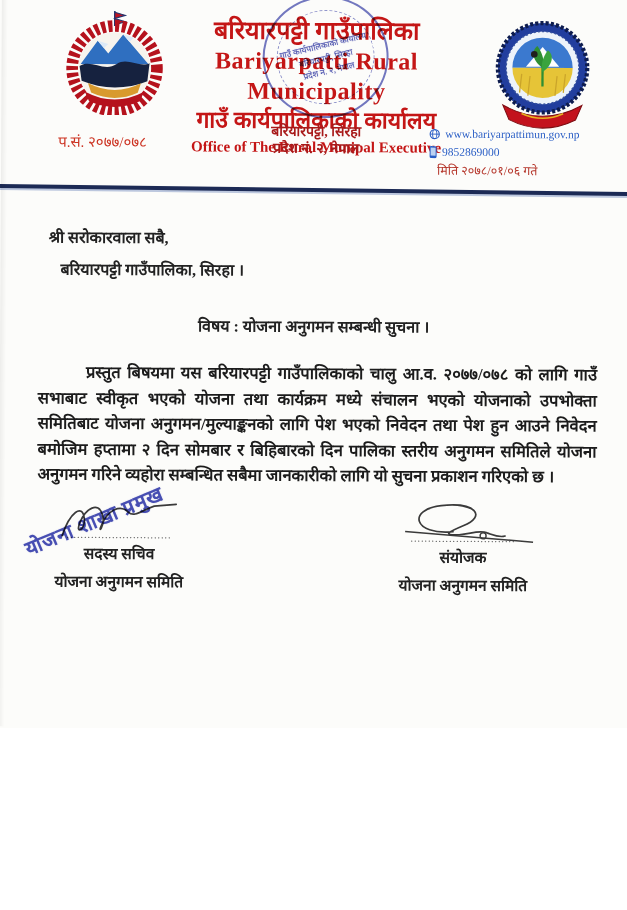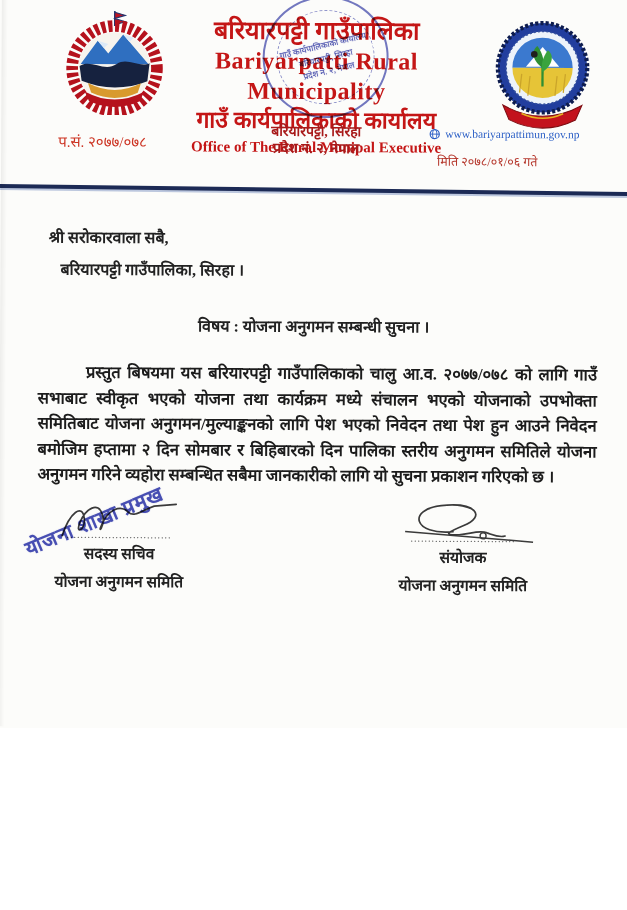--- a/index.html
+++ b/index.html
@@ -41,21 +41,21 @@
   
   .ref-block{position:absolute;left:57px;top:132px;color:#cc3322;font-size:15px;}
   .ref-line{margin-bottom:9px;}
   .chalani-dots{color:#8a5a50;font-size:10px;letter-spacing:1px;vertical-align:1px;}
   .addr-block{position:absolute;left:205px;top:124px;width:220px;text-align:center;line-height:16.5px;}
   .addr-np{color:#a81a1a;font-size:14px;font-weight:bold;}
   .addr-en{color:#2a5ec5;font-size:13px;font-weight:bold;}
   .contact-block{position:absolute;left:428px;top:125px;font-size:11.5px;line-height:17.5px;color:#2a5ec5;}
   .contact-line{white-space:nowrap;display:flex;align-items:center;}
   .contact-line svg{margin-right:5px;flex:0 0 auto;}
-  .date-line{color:#b5372c;font-size:12.5px;margin-top:10px;padding-left:8px;}
+  .date-line{color:#b5372c;font-size:12.5px;margin-top:2px;padding-left:8px;}
 
   
   .divider{
     position:absolute;left:-4px;right:-4px;top:188px;height:3.5px;background:#1c2a55;
     transform:rotate(0.45deg);box-shadow:0 2px 0 rgba(70,100,170,.35);
   }
 
   
   .content{position:absolute;left:0;right:0;top:205px;}
   .recipient-1{margin:22px 0 0 48px;font-size:16px;font-weight:bold;color:#222;}
@@ -162,20 +162,27 @@
 
       <div class="contact-block">
         <div class="contact-line">
           <svg width="11" height="11" viewBox="0 0 12 12">
             <circle cx="6" cy="6" r="5" fill="none" stroke="#2a5ec5" stroke-width="1.3"></circle>
             <ellipse cx="6" cy="6" rx="2.3" ry="5" fill="none" stroke="#2a5ec5" stroke-width="1"></ellipse>
             <line x1="1" y1="6" x2="11" y2="6" stroke="#2a5ec5" stroke-width="1"></line>
           </svg>
           <span>www.bariyarpattimun.gov.np</span>
         </div>
+        <div class="contact-line">
+          <svg width="8" height="13" viewBox="0 0 8 13">
+            <rect x="0.5" y="0.5" width="7" height="12" rx="1.5" fill="#2a5ec5"></rect>
+            <rect x="1.5" y="2" width="5" height="8" fill="#bcd2f2"></rect>
+          </svg>
+          <span>9852869000</span>
+        </div>
         <div class="date-line">मिति २०७८/०१/०६ गते</div>
       </div>
     </div>
 
     <div class="divider"></div>
 
     <div class="content">
       <div class="recipient-1">श्री सरोकारवाला सबै,</div>
       <div class="recipient-2">बरियारपट्टी गाउँपालिका, सिरहा ।</div>
 

